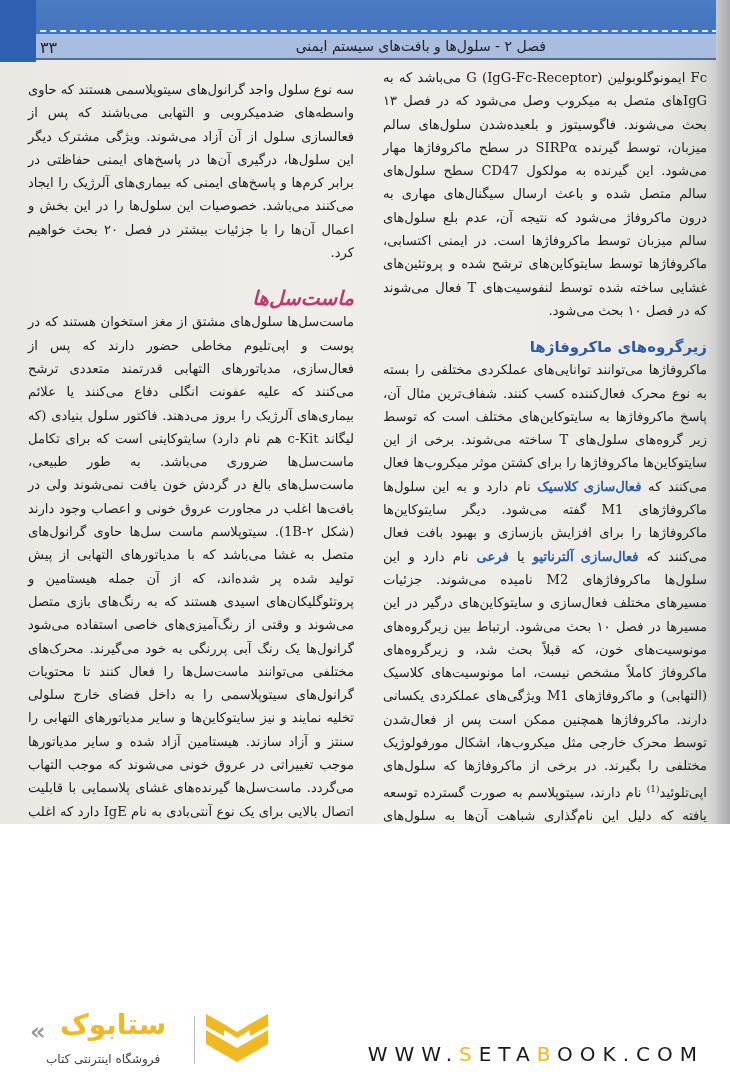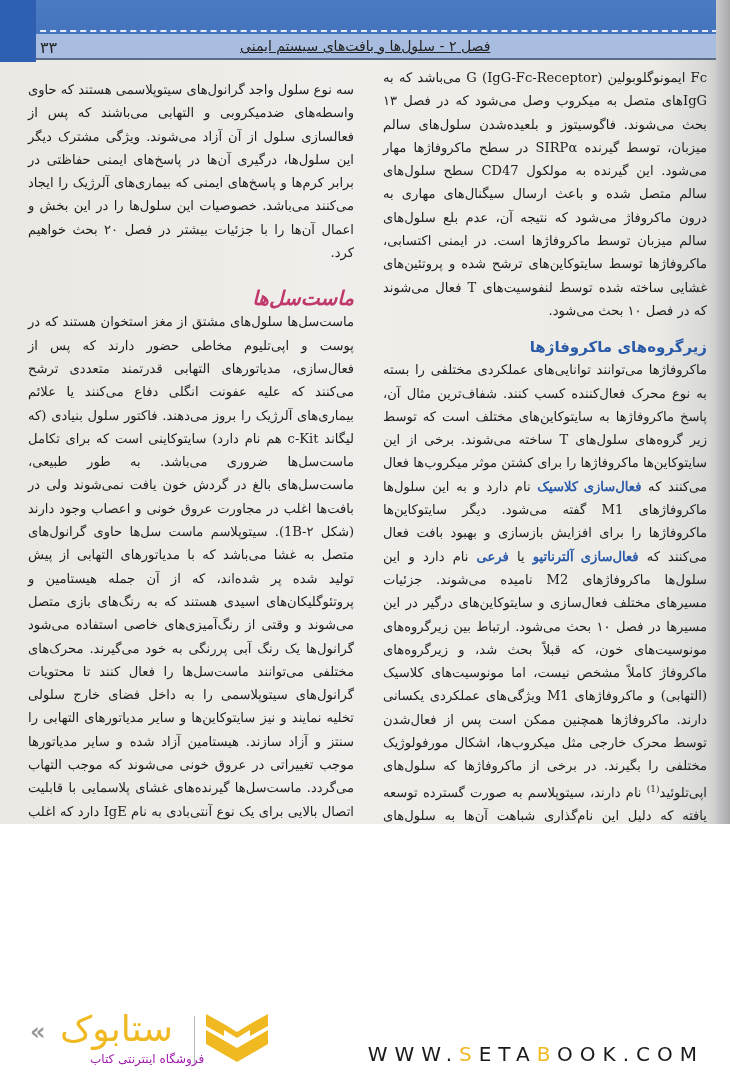--- a/index.html
+++ b/index.html
@@ -27,22 +27,22 @@
     position: absolute; left: 0; top: -34px; width: 36px; height: 62px; background: #2f5fb1;
   }
   .header-strip .rule {
     position: absolute; left: 36px; right: 0; bottom: 0; height: 2px; background: #5c6c86;
   }
   .page-num {
     position: absolute; left: 40px; top: 38px; font-size: 16px; color: #222;
     font-family: "DejaVu Sans", sans-serif;
   }
   .running-title {
-    position: absolute; left: 240px; top: 38px; width: 290px; text-align: left;
-    font-size: 14px; color: #222; direction: rtl; text-decoration: underline;
+    position: absolute; left: 256px; top: 38px; width: 290px; text-align: right;
+    font-size: 14px; color: #222; direction: rtl;
   }
   .page-edge {
     position: absolute; right: 0; top: 0; width: 14px; height: 1000px;
     background: linear-gradient(90deg, #c9c9ca, #a9a9ad);
   }
 
   .col {
     position: absolute; direction: rtl; text-align: justify;
     font-family: "DejaVu Serif", serif; font-size: 13.1px; line-height: 23.3px; color: #1e1e1e;
   }
@@ -74,26 +74,26 @@
   .footer-url {
     position: absolute; right: 26px; top: 42px; font-family: "DejaVu Sans", sans-serif;
     font-size: 20px; letter-spacing: 7px; color: #1a1a1a;
   }
   .footer-url .hl { color: #f0b922; }
   .logo {
     position: absolute; left: 30px; top: 8px; width: 250px; height: 64px;
   }
   .logo-word {
     position: absolute; left: 8px; top: 0px; font-family: "DejaVu Sans", sans-serif;
-    font-size: 36px; font-weight: normal; color: #f0b922; letter-spacing: -1px;
+    font-size: 28px; font-weight: bold; color: #f0b922; letter-spacing: -1px;
   }
   .logo-arrows { position: absolute; left: 0; top: 10px; font-size: 24px; color: #9a9a9a; font-weight: bold; }
   .logo-tag {
     position: absolute; left: 16px; top: 44px; direction: rtl;
-    font-family: "DejaVu Sans", sans-serif; font-size: 12px; color: #a21caf; margin-left: 44px;
+    font-family: "DejaVu Sans", sans-serif; font-size: 12px; color: #404040;
   }
   .logo-divider { position: absolute; left: 164px; top: 8px; width: 1px; height: 48px; background: #bbb; }
   .logo-chevron { position: absolute; left: 176px; top: 6px; width: 62px; height: 54px; }
 </style>
 </head>
 <body>
 
 <div class="page">
   <div class="header-band"></div>
   <div class="header-strip">

